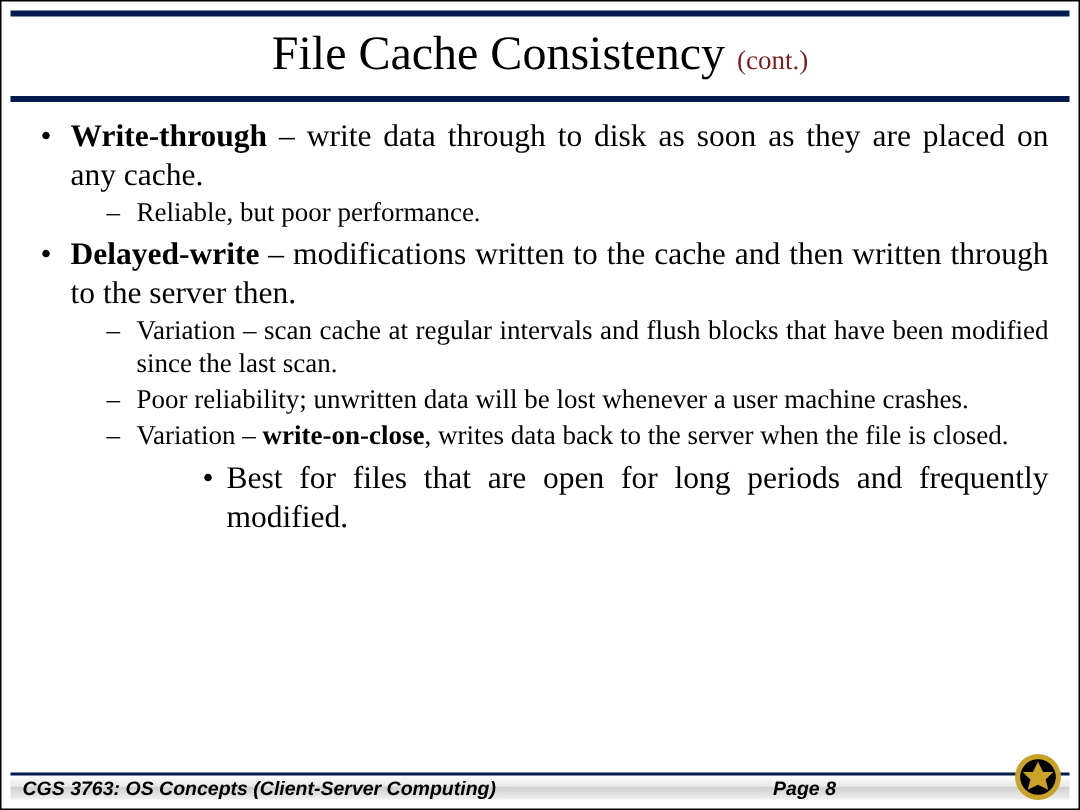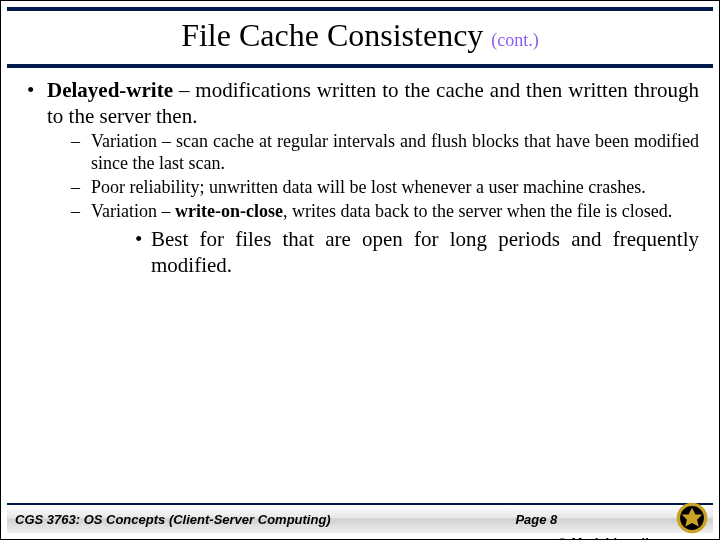--- a/index.html
+++ b/index.html
@@ -25,21 +25,21 @@
   }
   .title {
     text-align: center;
     font-size: 32px;
     color: #000;
     padding: 6px 0 10px 0;
     font-weight: normal;
   }
   .title-sub {
     font-size: 18px;
-    color: #8b5cf6;
+    color: #7f1d1d;
     vertical-align: baseline;
   }
   .title-bar-bot {
     height: 4px;
     background: #001a4d;
     margin: 0 6px;
   }
   .content {
     padding: 10px 20px 0 20px;
     font-size: 21px;
@@ -96,21 +96,21 @@
   ul.subsub > li::before {
     content: "•";
     position: absolute;
     left: 44px;
     top: 0;
   }
   .bold { font-weight: bold; }
   .footer {
     position: absolute;
     left: 6px; right: 6px; bottom: 6px;
-    height: 30px;
+    height: 18px;
     background: linear-gradient(to bottom, #fefefe 0%, #e8e8e8 45%, #d0d0d0 50%, #f0f0f0 100%);
     border-top: 2px solid #001a4d;
     display: flex;
     align-items: center;
     font-style: italic;
     font-weight: bold;
     font-size: 13px;
     font-family: Arial, sans-serif;
     color: #000;
   }
@@ -133,20 +133,26 @@
   <div class="title-bar-top"></div>
   <h1 class="title">
     <span>File Cache Consistency</span>
     <span class="title-sub">(cont.)</span>
   </h1>
   <div class="title-bar-bot"></div>
 
   <div class="content">
     <ul class="top">
 
+      <li>
+        <span class="bold">Write-through</span><span> – write data through to disk as soon as they are placed on any cache.</span>
+        <ul class="sub">
+          <li><span>Reliable, but poor performance.</span></li>
+        </ul>
+      </li>
 
       <li>
         <span class="bold">Delayed-write</span><span> – modifications written to the cache and then written through to the server then.</span>
         <ul class="sub">
           <li><span>Variation – scan cache at regular intervals and flush blocks that have been modified since the last scan.</span></li>
           <li><span>Poor reliability; unwritten data will be lost whenever a user machine crashes.</span></li>
           <li>
             <span>Variation – </span><span class="bold">write-on-close</span><span>, writes data back to the server when the file is closed.</span>
             <ul class="subsub">
               <li><span>Best for files that are open for long periods and frequently modified.</span></li>

